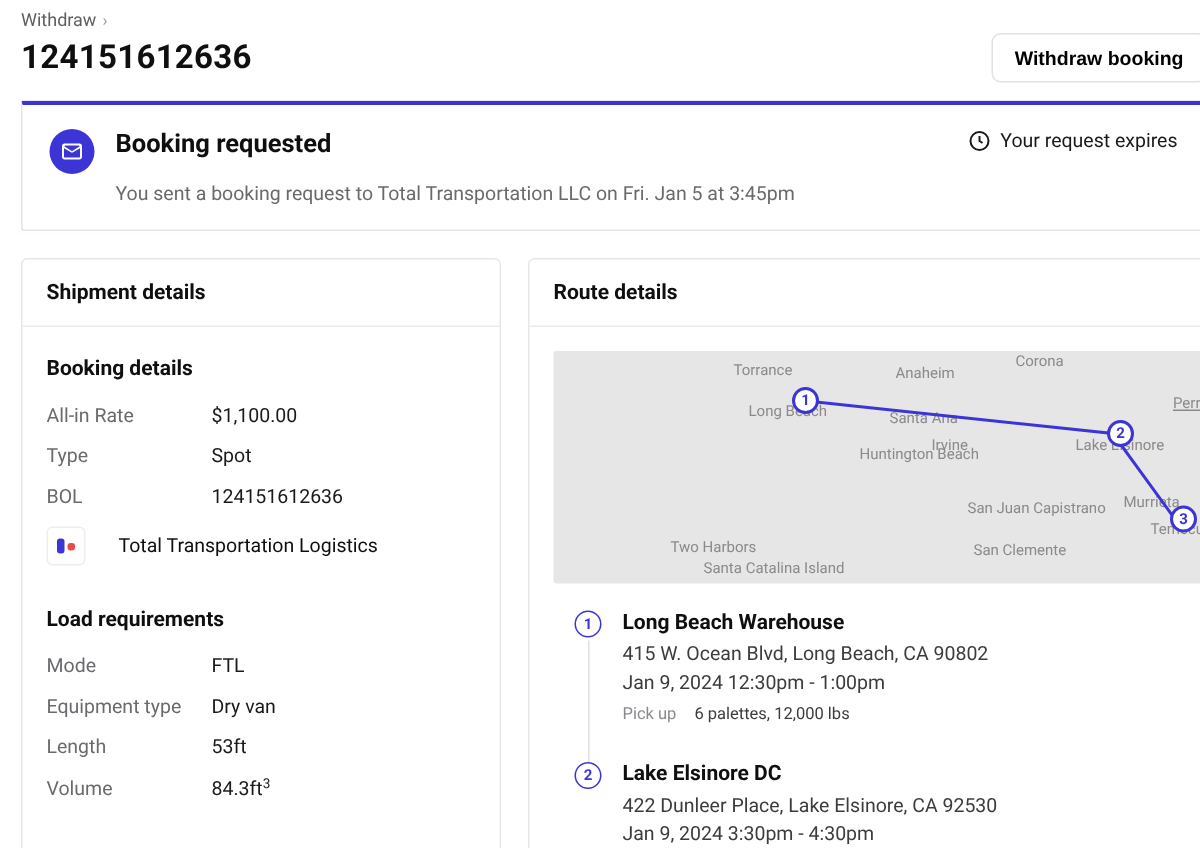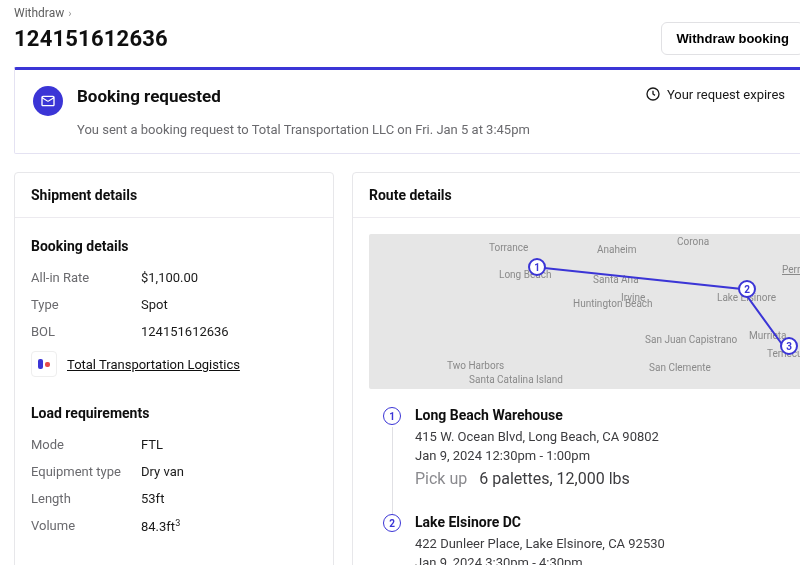--- a/index.html
+++ b/index.html
@@ -40,25 +40,25 @@
   
   .cols { display: flex; gap: 18px; margin-top: 18px; }
   .card { border: 1px solid #e7e7ea; border-radius: 4px; }
   .card.left { width: 320px; flex: 0 0 320px; }
   .card.right { flex: 1; margin-right: -4px; }
   .card-header { padding: 14px 16px; border-bottom: 1px solid #eceaef; font-size: 14px; font-weight: 700; }
   .card-body { padding: 16px 16px 20px 16px; }
 
   .sect-title { font-size: 14px; font-weight: 700; margin-bottom: 10px; margin-top: 4px; }
   .sect-title.mt { margin-top: 22px; }
-  .kv { display: flex; font-size: 13px; color: #1a1a1a; padding: 6px 0; }
+  .kv { display: flex; font-size: 13px; color: #1a1a1a; padding: 6px 0; align-items: flex-end; }
   .kv .k { width: 110px; color: #6a6a6e; }
   .kv .v { flex: 1; }
 
-  .carrier-row { display: flex; align-items: center; gap: 10px; padding: 6px 0; text-decoration: underline; }
+  .carrier-row { display: flex; align-items: center; gap: 22px; padding: 6px 0; }
   .carrier-logo { width: 26px; height: 26px; border: 1px solid #eee; border-radius: 4px; display: flex; align-items: center; justify-content: center; }
   .carrier-logo .d1 { width:5px; height:10px; background:#3b35d6; border-radius:2px; margin-right:2px;}
   .carrier-logo .d2 { width:5px; height:5px; background:#e64a4a; border-radius:2px;}
 
   
   sup { font-size: 0.7em; }
 
   
   .map {
     height: 155px; background: #e6e6e6; position: relative; overflow: hidden;
@@ -78,21 +78,21 @@
   .stop { display: flex; gap: 14px; position: relative; padding-bottom: 26px; }
   .stop .bullet {
     width: 18px; height: 18px; border-radius: 50%; border: 1.5px solid #3b35d6;
     color: #3b35d6; font-size: 10px; font-weight: 700; display: flex; align-items: center; justify-content: center;
     flex: 0 0 18px; background: #fff; z-index: 1;
   }
   .stop .line { position: absolute; left: 9px; top: 20px; bottom: -2px; width: 1px; background: #e0e0e4; }
   .stop:last-child .line { display: none; }
   .stop-body .name { font-size: 14px; font-weight: 700; margin-bottom: 6px; }
   .stop-body .addr, .stop-body .time { font-size: 13px; color: #3c3c3f; margin-bottom: 4px; }
-  .stop-body .meta { font-size: 16px; color: #3c3c3f; margin-top: 6px; }
+  .stop-body .meta { font-size: 11px; color: #3c3c3f; margin-top: 6px; }
   .stop-body .meta .tag { color: #8a8a8e; margin-right: 12px; }
 </style>
 </head>
 <body>
 
 <div class="page">
 
   <div class="crumbs">
     <span>Withdraw</span>
     <span class="chev">›</span>

